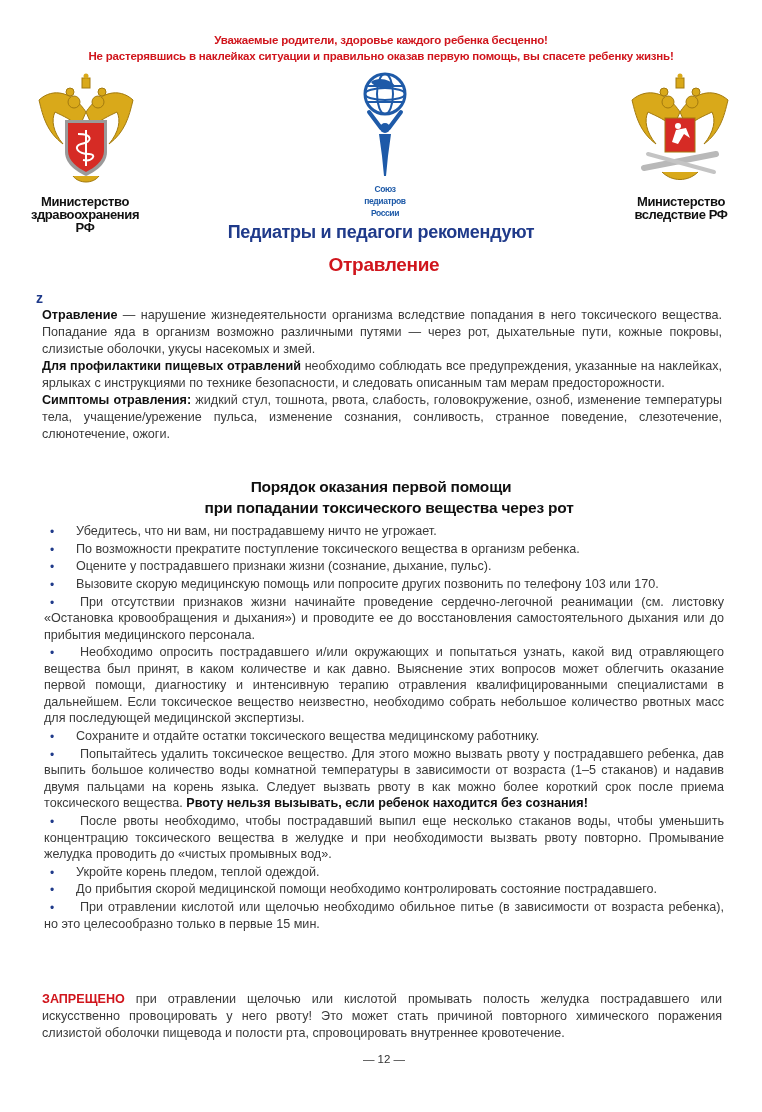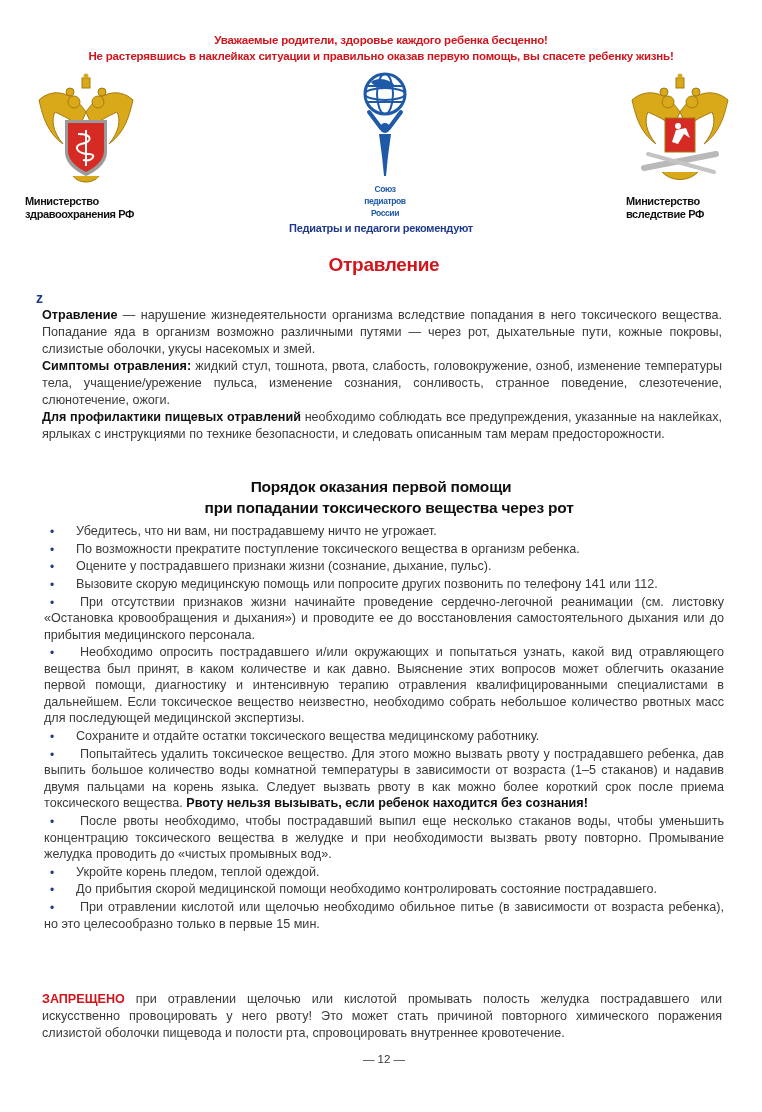--- a/index.html
+++ b/index.html
@@ -18,33 +18,33 @@
     .banner.l1 { top: 34px; }
     .banner.l2 { top: 50px; }
 
     .emblem { position: absolute; }
     .emblem svg { display: block; }
     .emblem-left { left: 33px; top: 72px; width: 106px; height: 116px; }
     .emblem-right { left: 626px; top: 72px; width: 108px; height: 116px; }
     .emblem-center { left: 355px; top: 72px; width: 60px; height: 110px; }
 
     .ministry-label {
-      position: absolute; font-weight: bold;
-      font-size: 11px; line-height: 13px; color: #111111; letter-spacing: -0.4px;
+      position: absolute; text-align: center; font-weight: bold;
+      font-size: 13px; line-height: 13px; color: #111111; letter-spacing: -0.4px;
     }
     .ministry-left { left: 25px; top: 195px; width: 120px; }
     .ministry-right { left: 626px; top: 195px; width: 110px; }
     .union-label {
       position: absolute; left: 345px; top: 183px; width: 80px; text-align: center;
       color: #1e5aa8; font-weight: bold; font-size: 8.5px; line-height: 12px; letter-spacing: -0.4px;
     }
 
     .subtitle {
       position: absolute; left: 0; top: 222px; width: 762px; text-align: center;
-      color: #1f3a8a; font-weight: bold; font-size: 11px; letter-spacing: -0.3px;
+      color: #1f3a8a; font-weight: bold; font-size: 18px; letter-spacing: -0.3px;
     }
     .page-title {
       position: absolute; left: 0; top: 254px; width: 768px; text-align: center;
       color: #d0151c; font-weight: bold; font-size: 19px; letter-spacing: -0.3px;
     }
     .stray-mark {
       position: absolute; left: 36px; top: 290px; color: #1f3a8a;
       font-weight: bold; font-size: 14px;
     }
 
@@ -153,43 +153,43 @@
   <div>Министерство</div>
   <div>вследствие РФ</div>
 </div>
 
 <div class="subtitle">Педиатры и педагоги рекомендуют</div>
 <div class="page-title">Отравление</div>
 <div class="stray-mark">z</div>
 
 <div class="intro">
   <p><b>Отравление</b><span> — нарушение жизнедеятельности организма вследствие попадания в него токсического вещества. Попадание яда в организм возможно различными путями — через рот, дыхательные пути, кожные покровы, слизистые оболочки, укусы насекомых и змей.</span></p>
+  <p><b>Для профилактики пищевых отравлений</b><span> необходимо соблюдать все предупреждения, указанные на наклейках, ярлыках с инструкциями по технике безопасности, и следовать описанным там мерам предосторожности.</span></p>
   <p><b>Симптомы отравления:</b><span> жидкий стул, тошнота, рвота, слабость, головокружение, озноб, изменение температуры тела, учащение/урежение пульса, изменение сознания, сонливость, странное поведение, слезотечение, слюнотечение, ожоги.</span></p>
-  <p><b>Для профилактики пищевых отравлений</b><span> необходимо соблюдать все предупреждения, указанные на наклейках, ярлыках с инструкциями по технике безопасности, и следовать описанным там мерам предосторожности.</span></p>
 </div>
 
 <div class="section-title s1">Порядок оказания первой помощи</div>
 <div class="section-title s2">при попадании токсического вещества через рот</div>
 
 <ul class="steps">
   <li>
       <span class="bullet">•</span>
       <span class="txt">Убедитесь, что ни вам, ни пострадавшему ничто не угрожает.</span>
     </li>
   <li>
       <span class="bullet">•</span>
       <span class="txt">По возможности прекратите поступление токсического вещества в организм ребенка.</span>
     </li>
   <li>
       <span class="bullet">•</span>
       <span class="txt">Оцените у пострадавшего признаки жизни (сознание, дыхание, пульс).</span>
     </li>
   <li>
       <span class="bullet">•</span>
-      <span class="txt">Вызовите скорую медицинскую помощь или попросите других позвонить по телефону 141 или 112.</span>
+      <span class="txt">Вызовите скорую медицинскую помощь или попросите других позвонить по телефону 103 или 170.</span>
     </li>
   <li class="wrap">
       <span class="bullet">•</span>
       <span class="txt">При отсутствии признаков жизни начинайте проведение сердечно-легочной реанимации (см. листовку «Остановка кровообращения и дыхания») и проводите ее до восстановления самостоятельного дыхания или до прибытия медицинского персонала.</span>
     </li>
   <li class="wrap">
       <span class="bullet">•</span>
       <span class="txt">Необходимо опросить пострадавшего и/или окружающих и попытаться узнать, какой вид отравляющего вещества был принят, в каком количестве и как давно. Выяснение этих вопросов может облегчить оказание первой помощи, диагностику и интенсивную терапию отравления квалифицированными специалистами в дальнейшем. Если токсическое вещество неизвестно, необходимо собрать небольшое количество рвотных масс для последующей медицинской экспертизы.</span>
     </li>
   <li>

